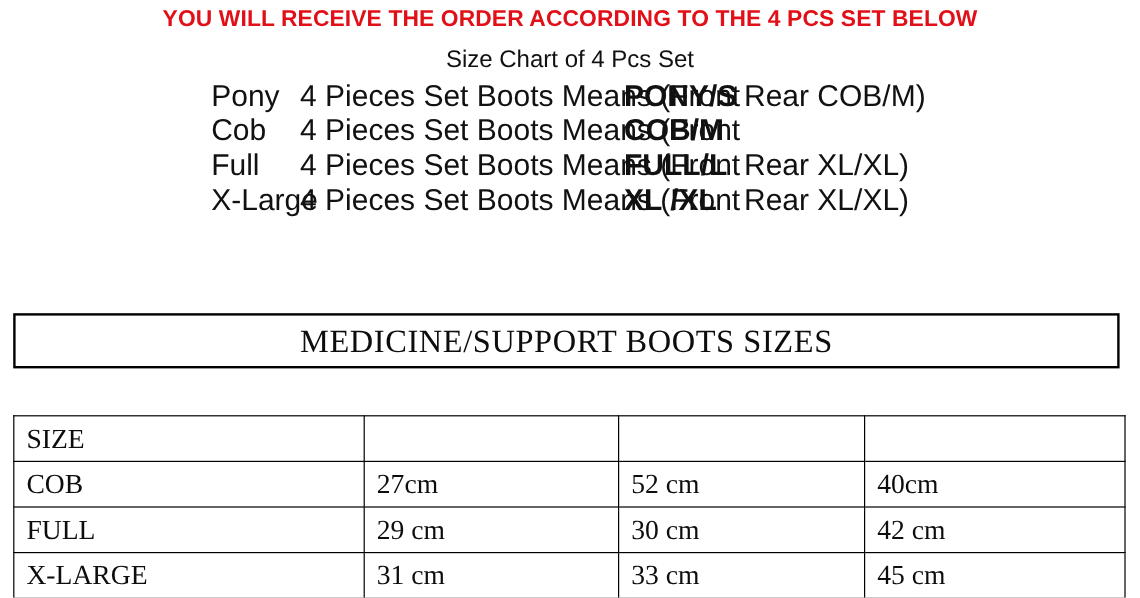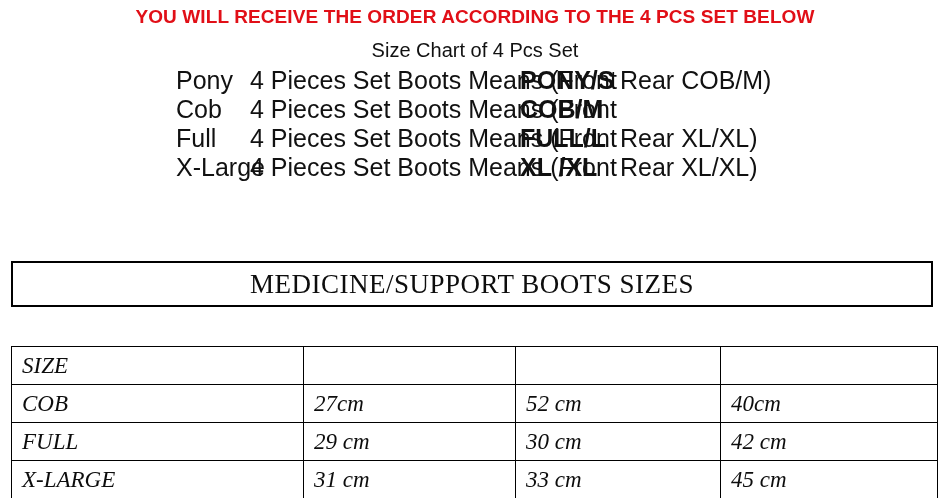--- a/index.html
+++ b/index.html
@@ -99,21 +99,20 @@
     table-layout: fixed;
   }
   .sizes-table td {
     border: 1px solid #000;
     height: 37px;
     padding: 0 0 0 10px;
     font-family: "Liberation Serif", serif;
     font-size: 23px;
     color: #0d0d0d;
     vertical-align: middle;
-    font-style: italic;
   }
   .col1 { width: 292px; }
   .col2 { width: 212px; }
   .col3 { width: 205px; }
   .col4 { width: 217px; }
 </style>
 </head>
 <body>
 
 <div class="page">

